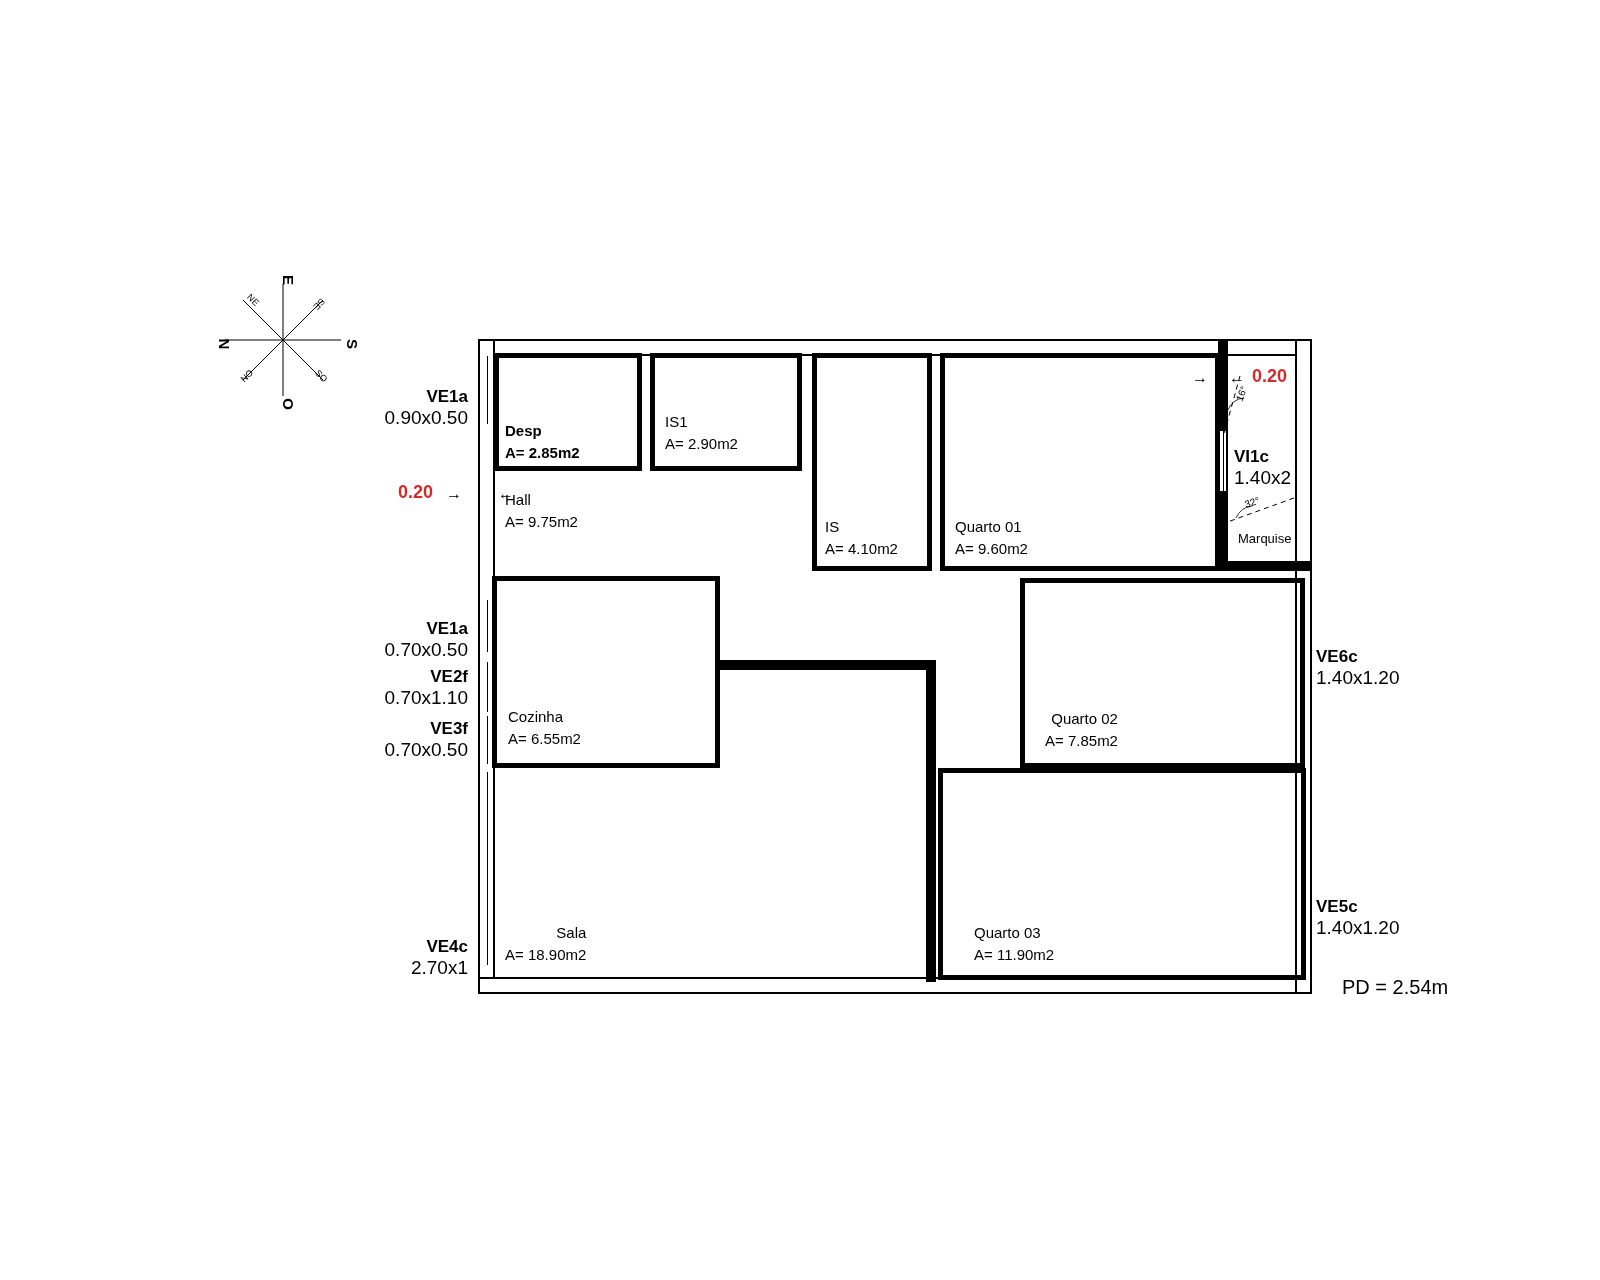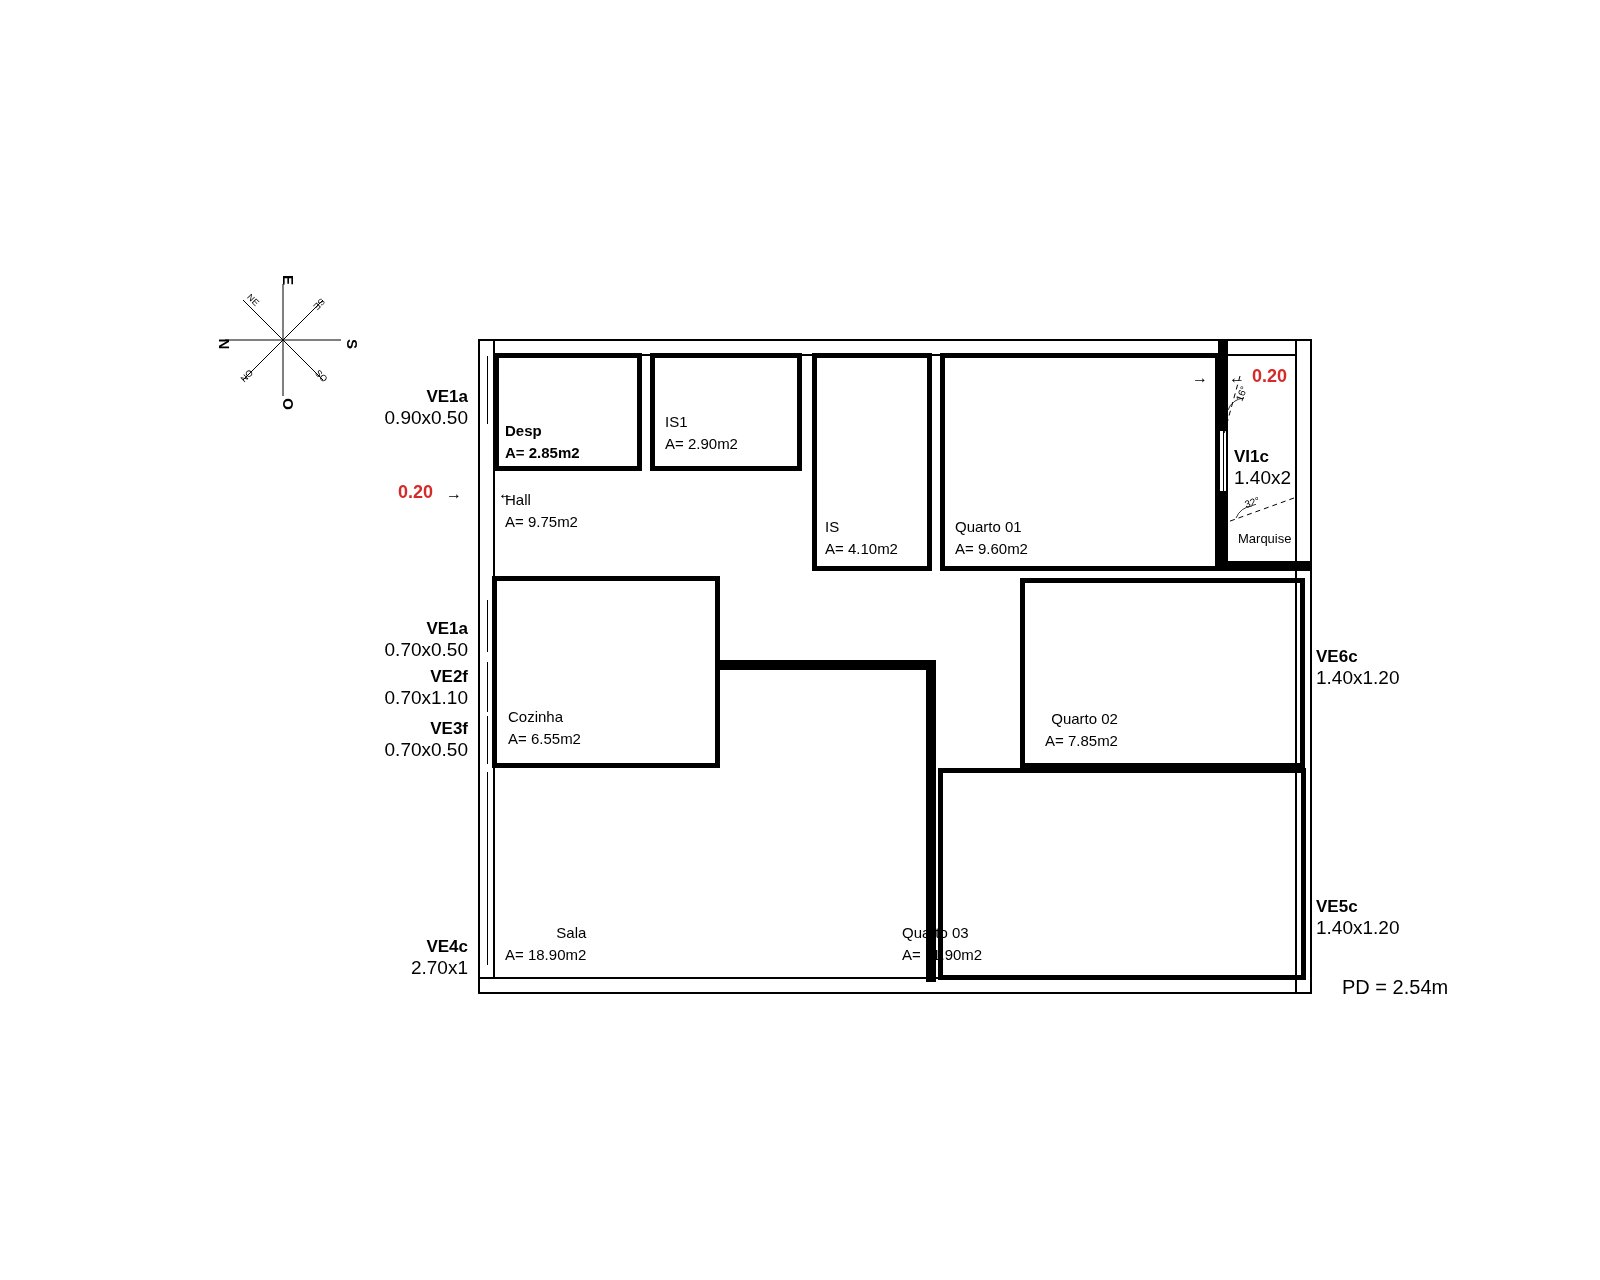--- a/index.html
+++ b/index.html
@@ -125,21 +125,21 @@
     <div>A= 6.55m2</div>
   </div>
   <div class="rlabel" style="left:1045px;top:708px;text-align:right;">
     <div>Quarto 02</div>
     <div>A= 7.85m2</div>
   </div>
   <div class="rlabel" style="left:505px;top:922px;text-align:right;">
     <div>Sala</div>
     <div>A= 18.90m2</div>
   </div>
-  <div class="rlabel" style="left:902px;top:922px;">
+  <div class="rlabel" style="left:974px;top:922px;">
     <div>Quarto 03</div>
     <div>A= 11.90m2</div>
   </div>
   <div class="rlabel small" style="left:1238px;top:528px;">
     <div>Marquise</div>
   </div>
 
   <div class="wlabel" style="left:368px;top:386px;width:100px;">
     <b>VE1a</b>
     <span>0.90x0.50</span>

